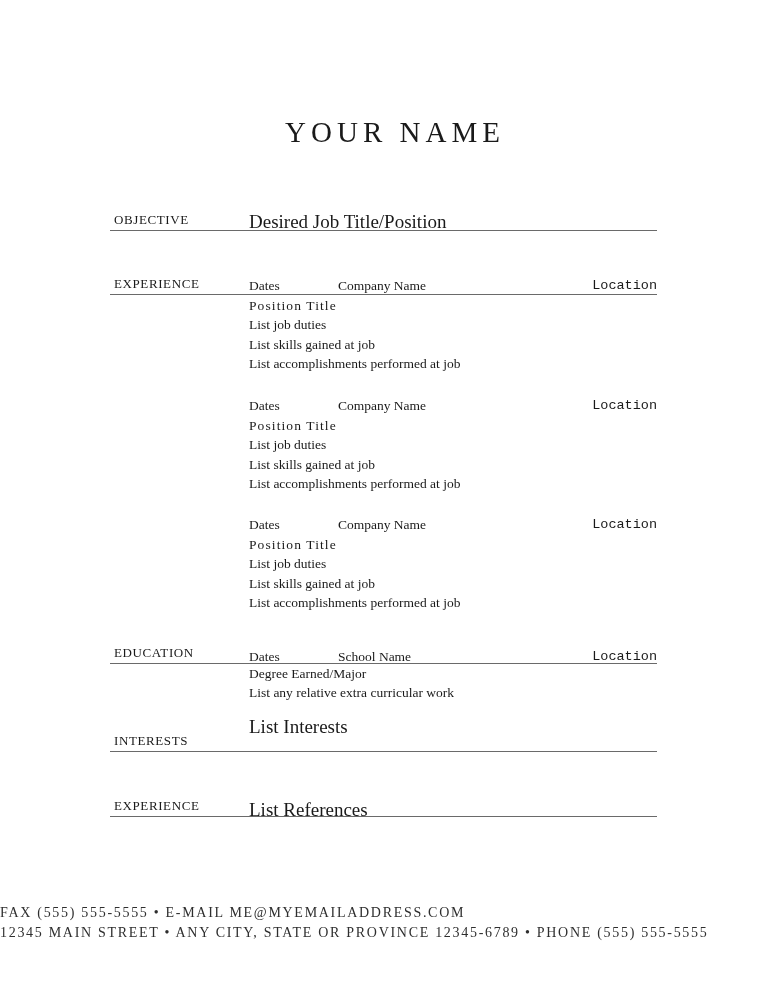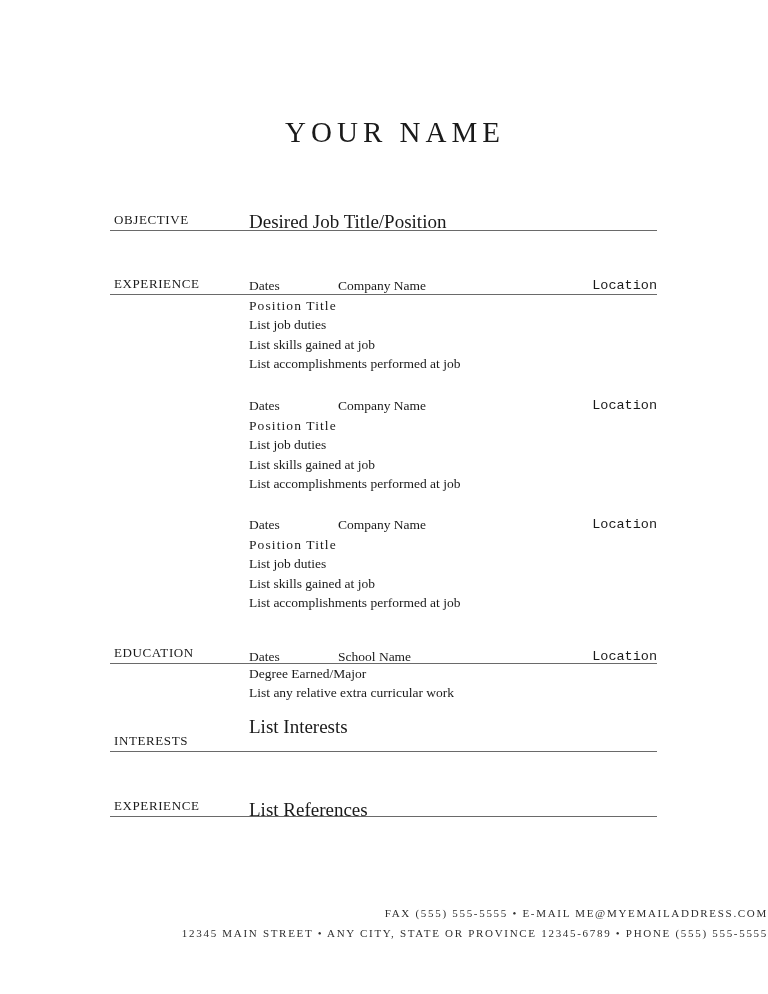--- a/index.html
+++ b/index.html
@@ -55,22 +55,22 @@
   .edu-block { line-height: 17px; }
   .cols { display: flex; width: 100%; }
   .col-dates  { flex: none; width: 89px; }
   .col-mid    { flex: 1 1 auto; }
   .col-loc    { flex: none; text-align: right; font-family: Liberation Mono, monospace; }
   .position-title { letter-spacing: 1.1px; }
   .edu-extra { margin-top: 2px; }
   .footer {
     position: absolute;
     top: 903px; left: 0; width: 100%;
-    text-align: right;
-    font-size: 11px;
+    text-align: left;
+    font-size: 14px;
     line-height: 20px;
     letter-spacing: 1.7px;
     color: var(--footer-color, #2e2e2e);
     white-space: nowrap;
   }
 </style>
 </head>
 <body>
 
 <div class="page">

